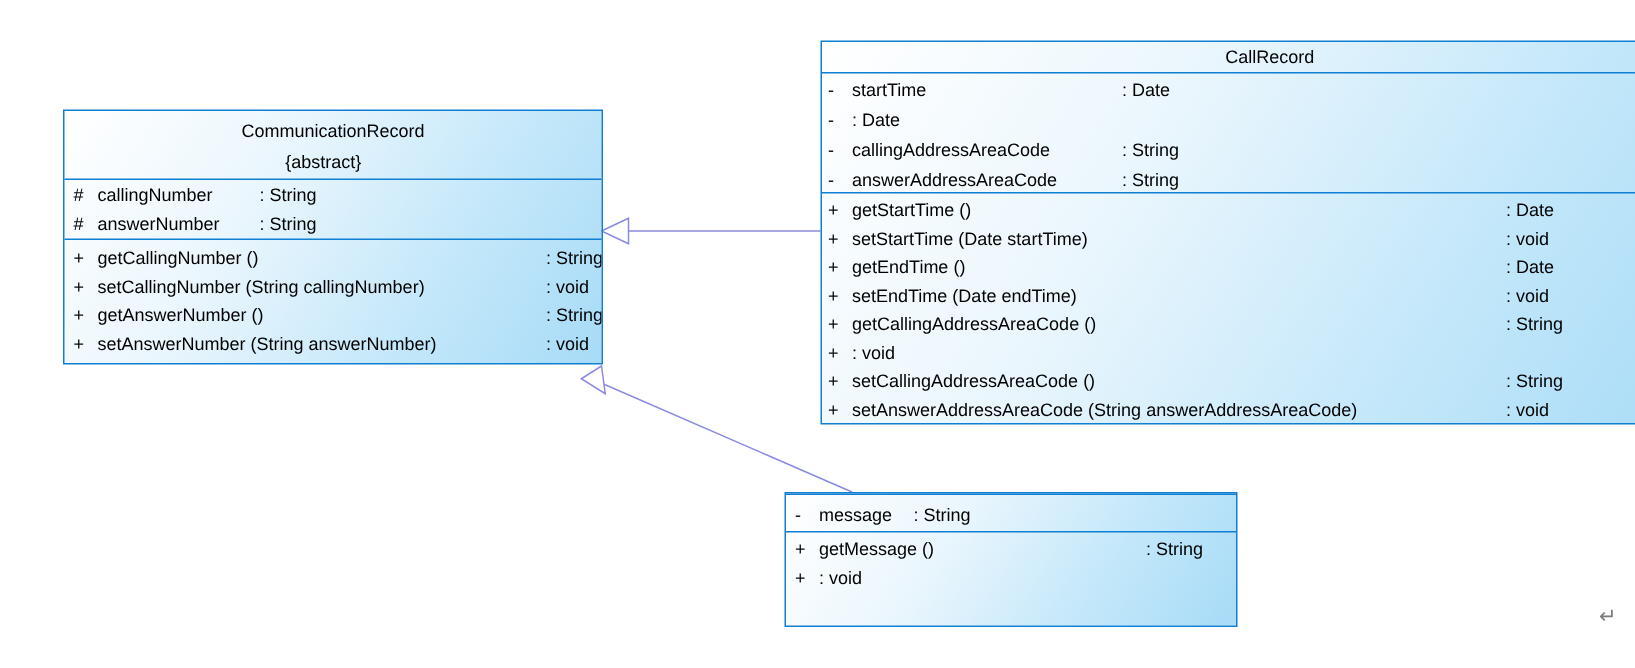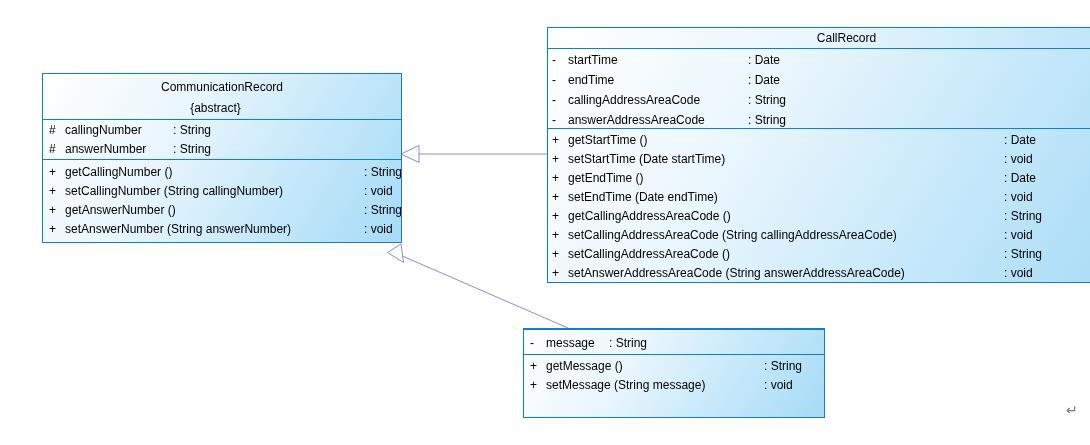--- a/index.html
+++ b/index.html
@@ -125,21 +125,20 @@
     <div class="title-name">CallRecord</div>
   </div>
   <div class="compartment attrs">
     <div class="row">
       <span class="vis">-</span>
       <span class="aname">startTime</span>
       <span class="atype">: Date</span>
     </div>
     <div class="row">
       <span class="vis">-</span>
-      <span class="aname">endTime</span>
       <span class="atype">: Date</span>
     </div>
     <div class="row">
       <span class="vis">-</span>
       <span class="aname">callingAddressAreaCode</span>
       <span class="atype">: String</span>
     </div>
     <div class="row">
       <span class="vis">-</span>
       <span class="aname">answerAddressAreaCode</span>
@@ -167,21 +166,20 @@
       <span class="mname">setEndTime (Date endTime)</span>
       <span class="mtype">: void</span>
     </div>
     <div class="row">
       <span class="vis">+</span>
       <span class="mname">getCallingAddressAreaCode ()</span>
       <span class="mtype">: String</span>
     </div>
     <div class="row">
       <span class="vis">+</span>
-      <span class="mname">setCallingAddressAreaCode (String callingAddressAreaCode)</span>
       <span class="mtype">: void</span>
     </div>
     <div class="row">
       <span class="vis">+</span>
       <span class="mname">setCallingAddressAreaCode ()</span>
       <span class="mtype">: String</span>
     </div>
     <div class="row">
       <span class="vis">+</span>
       <span class="mname">setAnswerAddressAreaCode (String answerAddressAreaCode)</span>
@@ -199,19 +197,18 @@
     </div>
   </div>
   <div class="compartment methods">
     <div class="row">
       <span class="vis">+</span>
       <span class="mname">getMessage ()</span>
       <span class="mtype">: String</span>
     </div>
     <div class="row">
       <span class="vis">+</span>
-      <span class="mname">setMessage (String message)</span>
       <span class="mtype">: void</span>
     </div>
   </div>
 </div>
 
 <div class="return-mark">↵</div>
 
 </body></html>

